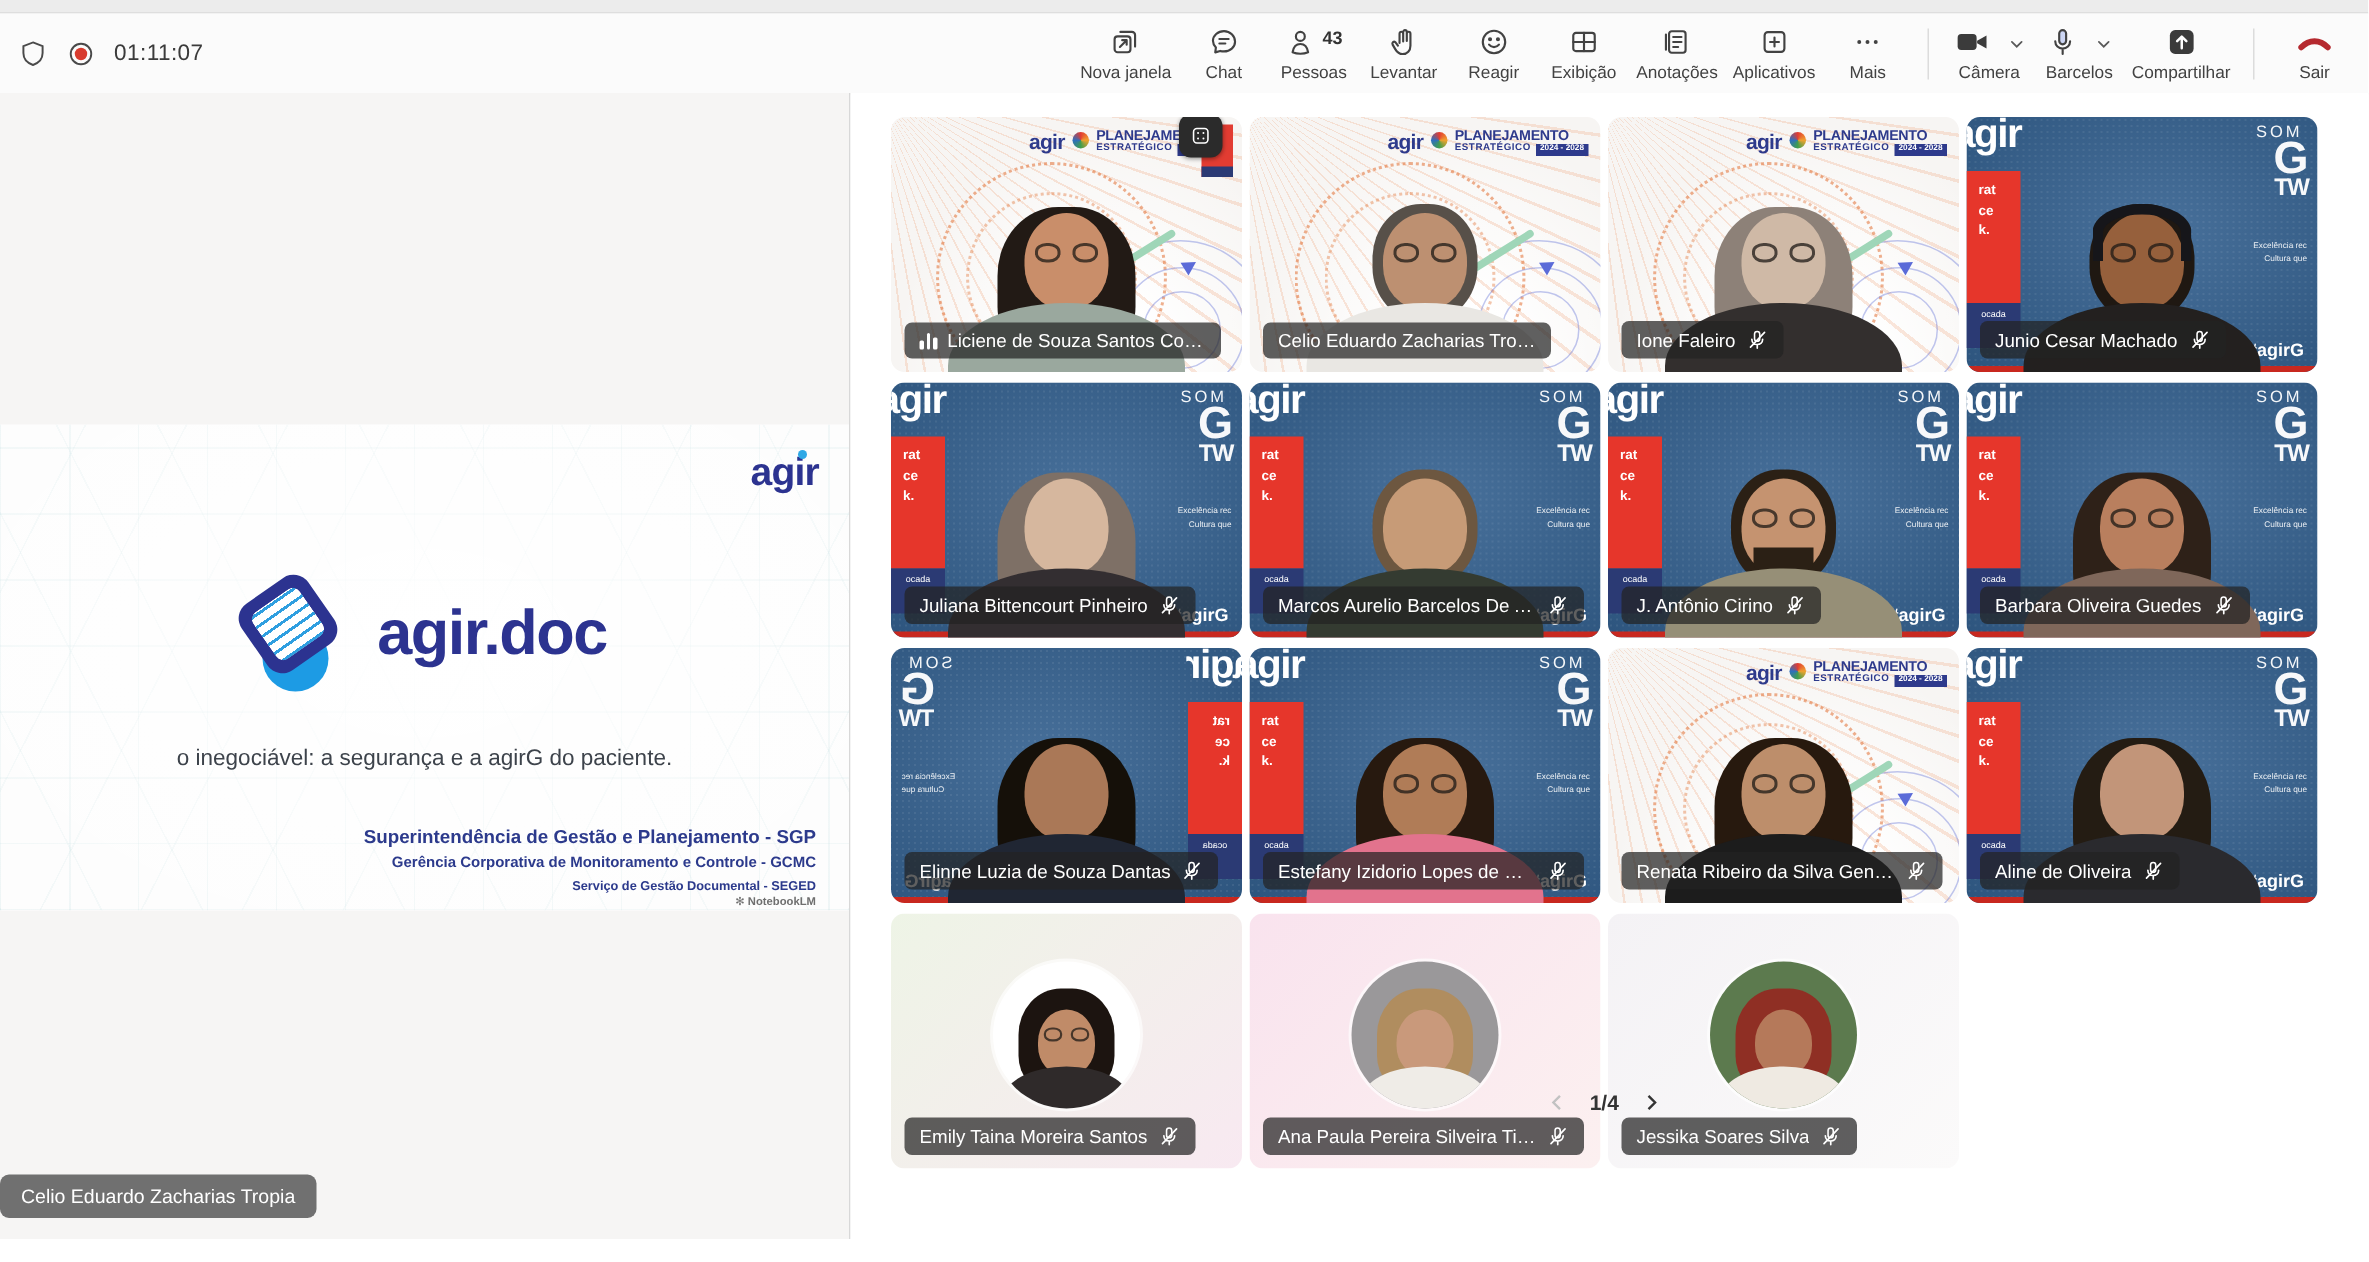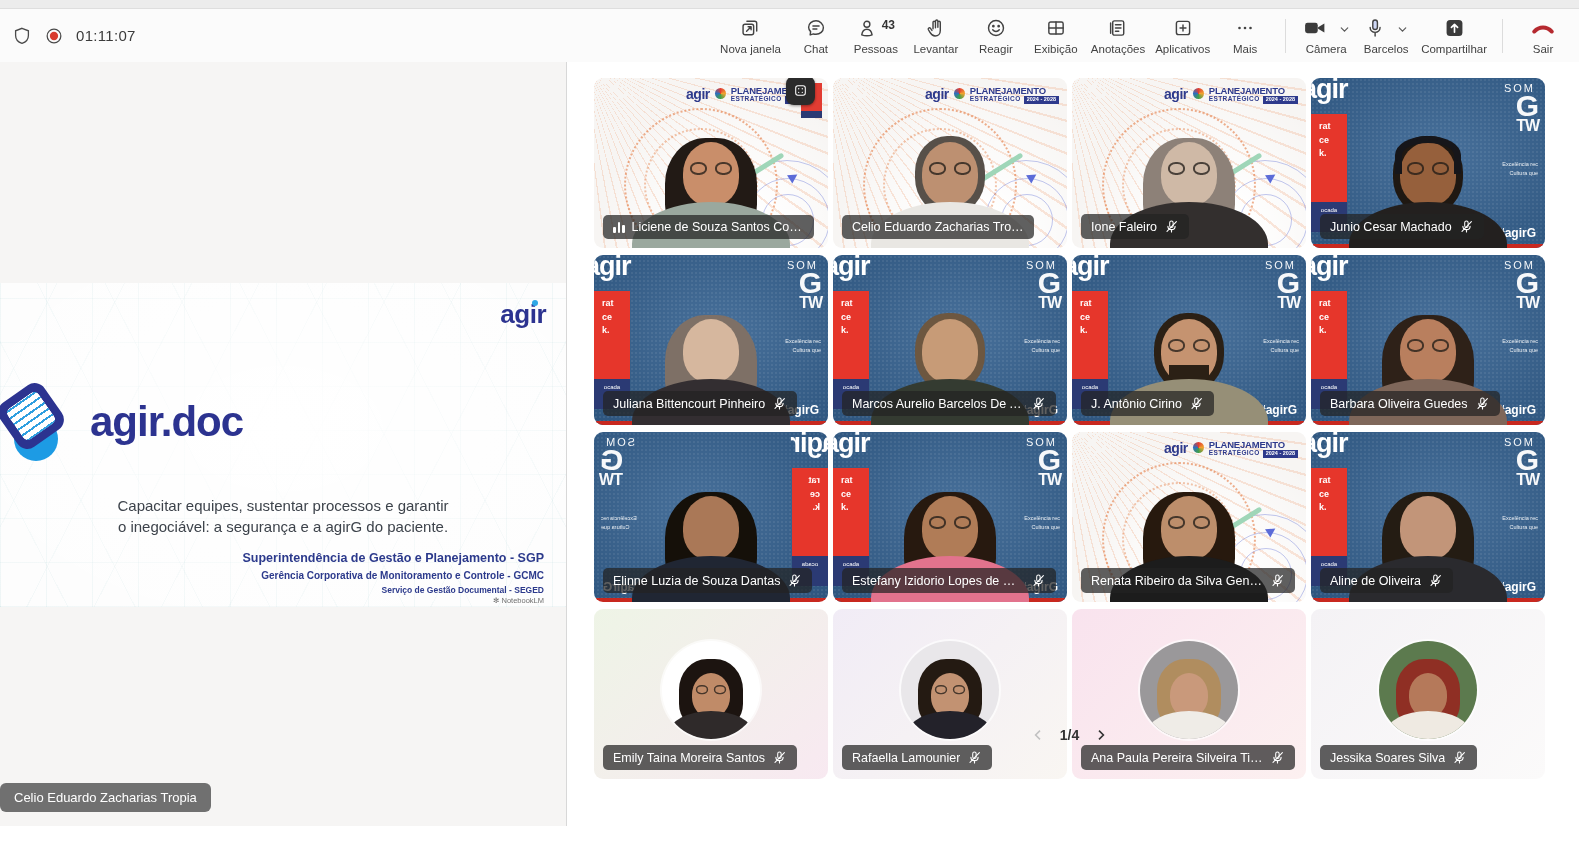--- a/index.html
+++ b/index.html
@@ -24,33 +24,33 @@
   .slide{position:absolute;left:0;top:221px;width:566px;height:324px;background:#fdfdfd;overflow:hidden;}
   .slide .wire{position:absolute;inset:0;
      background:
        repeating-linear-gradient(90deg,rgba(150,200,204,.14) 0 1px,transparent 1px 46px),
        repeating-linear-gradient(0deg,rgba(150,200,204,.12) 0 1px,transparent 1px 44px),
        repeating-linear-gradient(63deg,rgba(150,200,204,.10) 0 1px,transparent 1px 60px),
        repeating-linear-gradient(-63deg,rgba(150,200,204,.10) 0 1px,transparent 1px 60px);}
   .slide .wire-fade{position:absolute;inset:0;background:radial-gradient(ellipse at 50% 45%, #ffffff 0%, rgba(255,255,255,.55) 45%, rgba(255,255,255,0) 100%);}
   .agir-brand{position:absolute;top:16px;right:20px;font-size:26px;font-weight:bold;color:#2c3390;letter-spacing:-.5px;}
   .agir-brand .idot{position:absolute;top:1px;right:8px;width:6px;height:6px;border-radius:50%;background:#2fa8e6;}
-  .docrow{position:absolute;top:100px;left:0;width:100%;display:flex;align-items:center;justify-content:flex-start;gap:18px;}
+  .docrow{position:absolute;top:100px;left:0;width:100%;display:flex;align-items:center;justify-content:center;gap:18px;}
   .doc-icon{position:relative;width:72px;height:78px;flex:0 0 auto;}
   .doc-icon .blue-circle{position:absolute;left:14px;bottom:0;width:44px;height:44px;border-radius:50%;background:#1d9be4;}
   .doc-icon .sheet{position:absolute;left:4px;top:6px;width:54px;height:54px;border-radius:12px;background:#2c3390;transform:rotate(-35deg);}
   .doc-icon .sheet-in{position:absolute;left:8px;top:8px;width:38px;height:38px;border-radius:6px;background:#ffffff;
        background-image:repeating-linear-gradient(0deg,#2f9fe0 0 2px,transparent 2px 7px);background-clip:padding-box;}
   .doc-title{font-size:42px;font-weight:bold;color:#2c3390;letter-spacing:-1px;}
   .tagline{position:absolute;top:212px;left:0;width:100%;text-align:center;color:#3d434b;font-size:15px;line-height:1.4;}
   .orgblock{position:absolute;right:22px;top:268px;text-align:right;color:#2c3a8c;}
   .org1{font-size:12.5px;font-weight:bold;}
   .org2{font-size:10px;font-weight:bold;margin-top:5px;}
   .org3{font-size:8.5px;font-weight:bold;margin-top:4px;}
-  .credit{font-size:7.5px;color:#6f6f6f;margin-top:1px;font-weight:normal;}
+  .credit{font-size:7.5px;color:#6f6f6f;margin-top:1px;font-weight:bold;}
   .presenter-pill{position:absolute;left:0;top:721px;background:rgba(104,104,104,.95);color:#fff;
       font-size:13px;padding:7px 14px;border-radius:6px;max-width:340px;white-space:nowrap;}
   
   .grid{position:absolute;left:594px;top:78px;display:grid;grid-template-columns:repeat(4,234px);grid-auto-rows:170px;gap:7px 5px;}
   .tile{position:relative;border-radius:9px;overflow:hidden;background:#fff;cursor:pointer;}
   .bg-layer{position:absolute;inset:0;}
   .mirror{transform:scaleX(-1);}
   
   .bg-blue{background-color:#33608f;background-image:radial-gradient(rgba(255,255,255,.07) 1px,transparent 1px),radial-gradient(ellipse at 55% 45%,rgba(255,255,255,.10),rgba(0,0,0,.12));background-size:4px 4px,100% 100%;}
   .b-agir{position:absolute;left:-9px;top:-4px;font-size:27px;font-weight:bold;color:#fff;letter-spacing:-1px;}
@@ -310,21 +310,20 @@
       <div class="docrow">
         <div class="doc-icon">
           <div class="blue-circle"></div>
           <div class="sheet">
               <div class="sheet-in"></div>
             </div>
         </div>
         <div class="doc-title">agir.doc</div>
       </div>
       <div class="tagline">
-        <div>Capacitar equipes, sustentar processos e garantir</div>
         <div>o inegociável: a segurança e a agirG do paciente.</div>
       </div>
       <div class="orgblock">
         <div class="org1">Superintendência de Gestão e Planejamento - SGP</div>
         <div class="org2">Gerência Corporativa de Monitoramento e Controle - GCMC</div>
         <div class="org3">Serviço de Gestão Documental - SEGED</div>
         <div class="credit">✻ <span>NotebookLM</span></div>
       </div>
     </div>
     <div class="presenter-pill">Celio Eduardo Zacharias Tropia</div>
@@ -783,39 +782,20 @@
         <div class="bg-layer" style="background: linear-gradient(135deg, rgb(238, 244, 230), rgb(248, 233, 241));">
           <div class="avatar-wrap" style="background: rgb(255, 255, 255);">
             <div class="p-hair long" style="background: rgb(28, 20, 16); width: 64px; height: 70px; bottom: 10px;"></div>
             <div class="p-head" style="background: rgb(192, 139, 104); width: 38px; height: 44px; bottom: 22px;"></div>
             <div class="p-glasses" style="bottom: 42px; transform: translateX(-50%) scale(0.72);"></div>
             <div class="p-shoulders" style="background: rgb(47, 42, 42); width: 84px; height: 44px; bottom: -16px;"></div>
           </div>
         </div>
         <div class="name-pill">
           <div class="nm">Emily Taina Moreira Santos</div>
-          <div style="display: flex;">
-            <svg width="15" height="15" viewBox="0 0 20 20" fill="none" stroke="#fff" stroke-width="1.4" stroke-linecap="round">
-              <rect x="7.6" y="2.6" width="4.6" height="8.8" rx="2.3"></rect>
-              <path d="M5.2 9.6c0 2.7 2.1 4.6 4.8 4.6s4.8-1.9 4.8-4.6M10 14.6v2.8M4 16.5 16.5 3.5" stroke-width="1.5"></path>
-            </svg>
-          </div>
-        </div>
-      </div>
-      <div class="tile">
-        <div class="bg-layer" style="background: linear-gradient(135deg, rgb(241, 236, 246), rgb(249, 246, 242));">
-          <div class="avatar-wrap" style="background: rgb(233, 231, 234);">
-            <div class="p-hair long" style="background: rgb(36, 26, 18); width: 64px; height: 70px; bottom: 10px;"></div>
-            <div class="p-head" style="background: rgb(194, 146, 114); width: 38px; height: 44px; bottom: 22px;"></div>
-            <div class="p-glasses" style="bottom: 42px; transform: translateX(-50%) scale(0.72);"></div>
-            <div class="p-shoulders" style="background: rgb(35, 34, 42); width: 84px; height: 44px; bottom: -16px;"></div>
-          </div>
-        </div>
-        <div class="name-pill">
-          <div class="nm">Rafaella Lamounier</div>
           <div style="display: flex;">
             <svg width="15" height="15" viewBox="0 0 20 20" fill="none" stroke="#fff" stroke-width="1.4" stroke-linecap="round">
               <rect x="7.6" y="2.6" width="4.6" height="8.8" rx="2.3"></rect>
               <path d="M5.2 9.6c0 2.7 2.1 4.6 4.8 4.6s4.8-1.9 4.8-4.6M10 14.6v2.8M4 16.5 16.5 3.5" stroke-width="1.5"></path>
             </svg>
           </div>
         </div>
       </div>
       <div class="tile">
         <div class="bg-layer" style="background: linear-gradient(135deg, rgb(249, 227, 238), rgb(252, 240, 240));">

